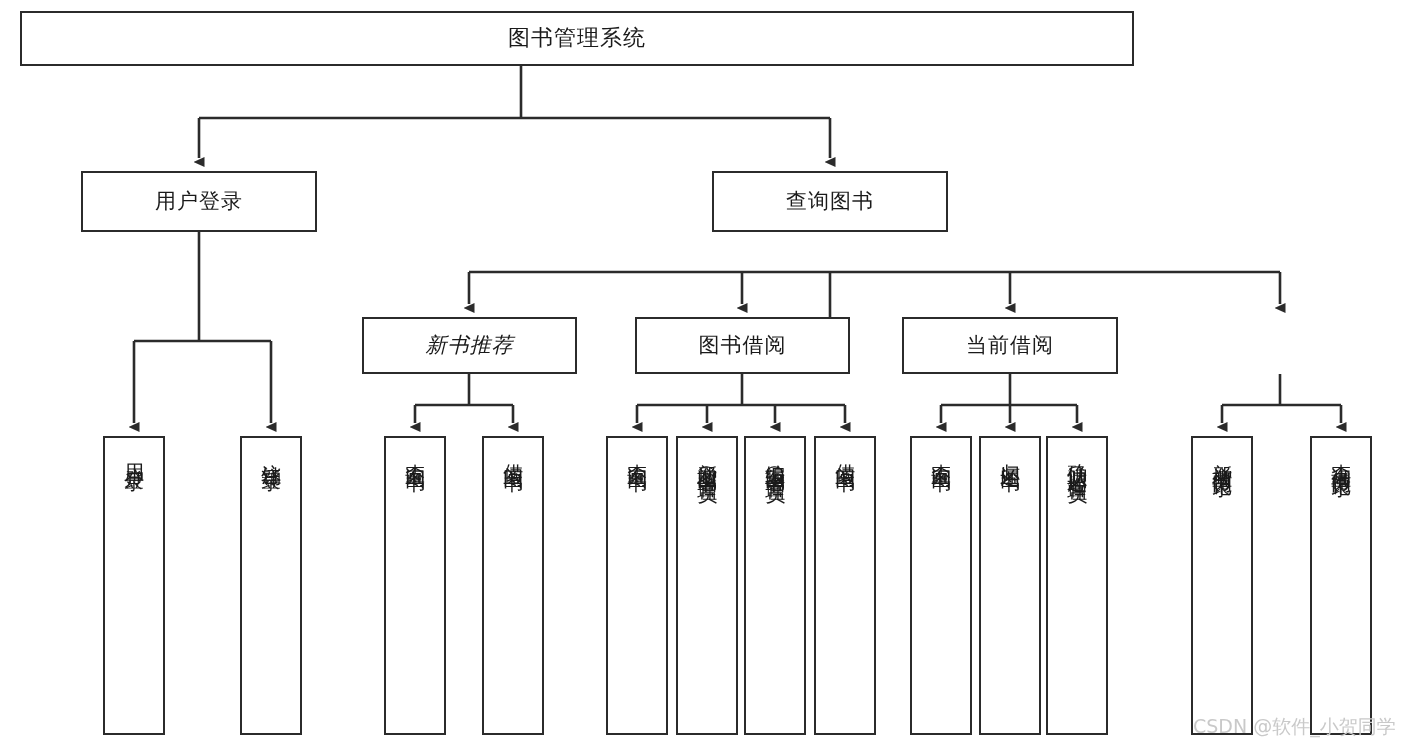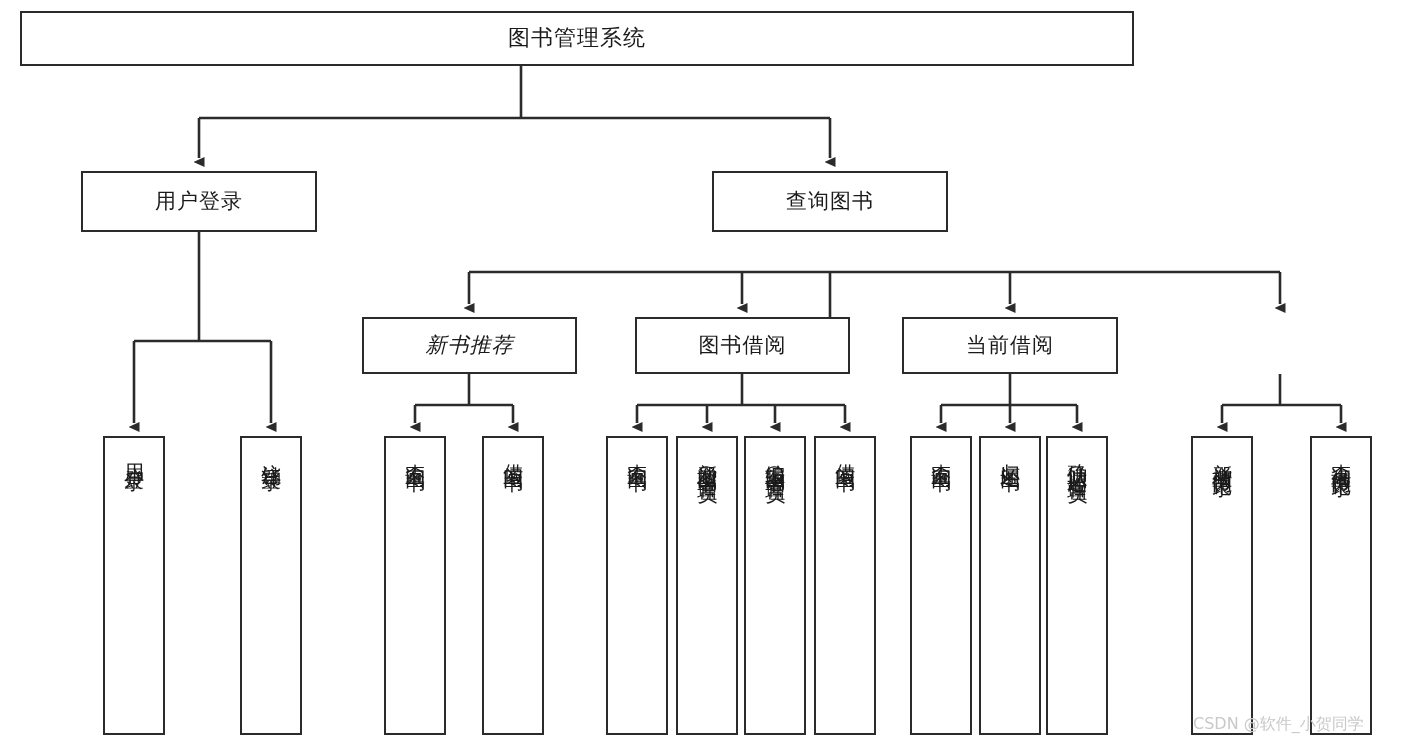--- a/index.html
+++ b/index.html
@@ -44,21 +44,21 @@
     text-orientation:upright;
     -webkit-text-orientation:upright;
     letter-spacing:3px;
     white-space:nowrap;
     display:block;
   }
 
   #watermark{
     position:absolute;
     left:1193px;top:714px;
-    font-size:16px;
+    font-size:19px;
     color:#c9c9c9;
     white-space:nowrap;
     z-index:5;
     font-family:"DejaVu Sans","Liberation Sans",sans-serif;
   }
 </style>
 </head>
 <body>
 
 <div id="diagram">

